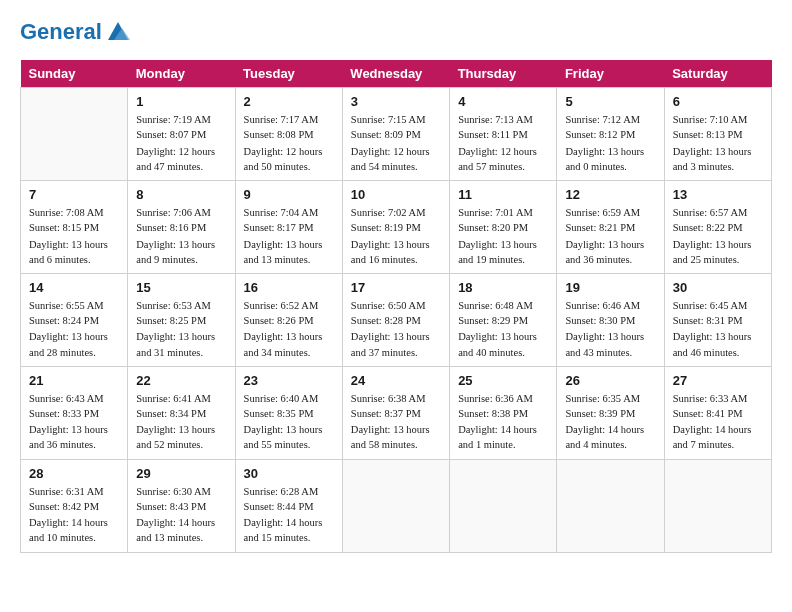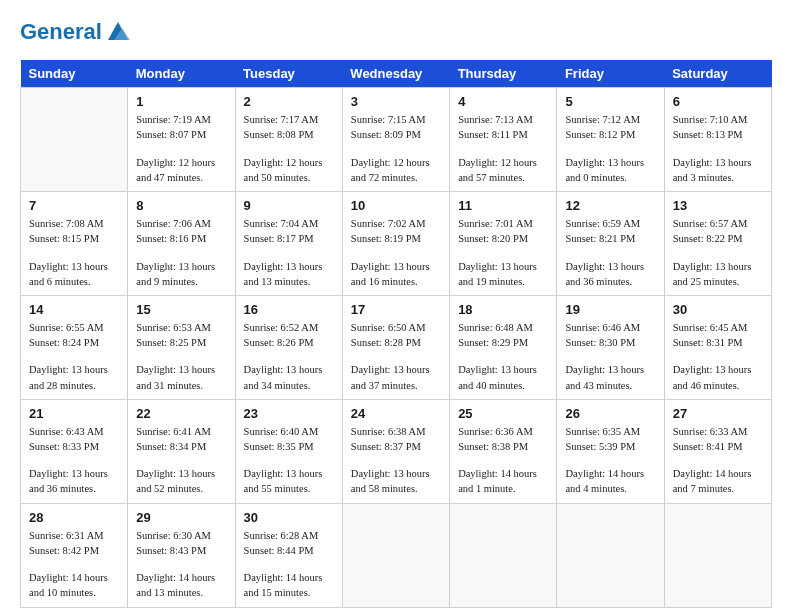--- a/index.html
+++ b/index.html
@@ -40,21 +40,21 @@
     .location {
       font-size: 15px;
       color: #444;
     }
     table {
       width: 100%;
       border-collapse: collapse;
       font-size: 11px;
     }
     thead tr th {
-      background: #1d4ed8;
+      background: #be185d;
       color: #fff;
       text-align: left;
       padding: 6px 8px;
       font-size: 13px;
       font-weight: bold;
     }
     tbody tr td {
       border: 1px solid #d0d0d0;
       vertical-align: top;
       padding: 6px 8px;
@@ -71,21 +71,21 @@
       color: #1a1a1a;
       margin-bottom: 3px;
     }
     .day-info {
       font-size: 10.5px;
       color: #222;
       line-height: 1.45;
       font-family: Liberation Serif, serif;
     }
     .day-info .daylight {
-      margin-top: 12px;
+      margin-top: 1px;
     }
   </style>
 </head>
 <body>
 
 <div class="header">
   <div class="logo">
     <div>
       <div style="display:flex;align-items:center;text-align:center;">
         <span class="logo-text">
@@ -132,21 +132,21 @@
             <div class="daylight">Daylight: 12 hours</div>
             <div>and 50 minutes.</div>
           </div>
         </td>
         <td>
           <div class="day-num">3</div>
           <div class="day-info">
             <div>Sunrise: 7:15 AM</div>
             <div>Sunset: 8:09 PM</div>
             <div class="daylight">Daylight: 12 hours</div>
-            <div>and 72 minutes.</div>
+            <div>and 54 minutes.</div>
           </div>
         </td>
         <td>
           <div class="day-num">4</div>
           <div class="day-info">
             <div>Sunrise: 7:13 AM</div>
             <div>Sunset: 8:11 PM</div>
             <div class="daylight">Daylight: 12 hours</div>
             <div>and 57 minutes.</div>
           </div>
@@ -343,21 +343,21 @@
             <div>Sunrise: 6:36 AM</div>
             <div>Sunset: 8:38 PM</div>
             <div class="daylight">Daylight: 14 hours</div>
             <div>and 1 minute.</div>
           </div>
         </td>
         <td>
           <div class="day-num">26</div>
           <div class="day-info">
             <div>Sunrise: 6:35 AM</div>
-            <div>Sunset: 5:39 PM</div>
+            <div>Sunset: 8:39 PM</div>
             <div class="daylight">Daylight: 14 hours</div>
             <div>and 4 minutes.</div>
           </div>
         </td>
         <td>
           <div class="day-num">27</div>
           <div class="day-info">
             <div>Sunrise: 6:33 AM</div>
             <div>Sunset: 8:41 PM</div>
             <div class="daylight">Daylight: 14 hours</div>

